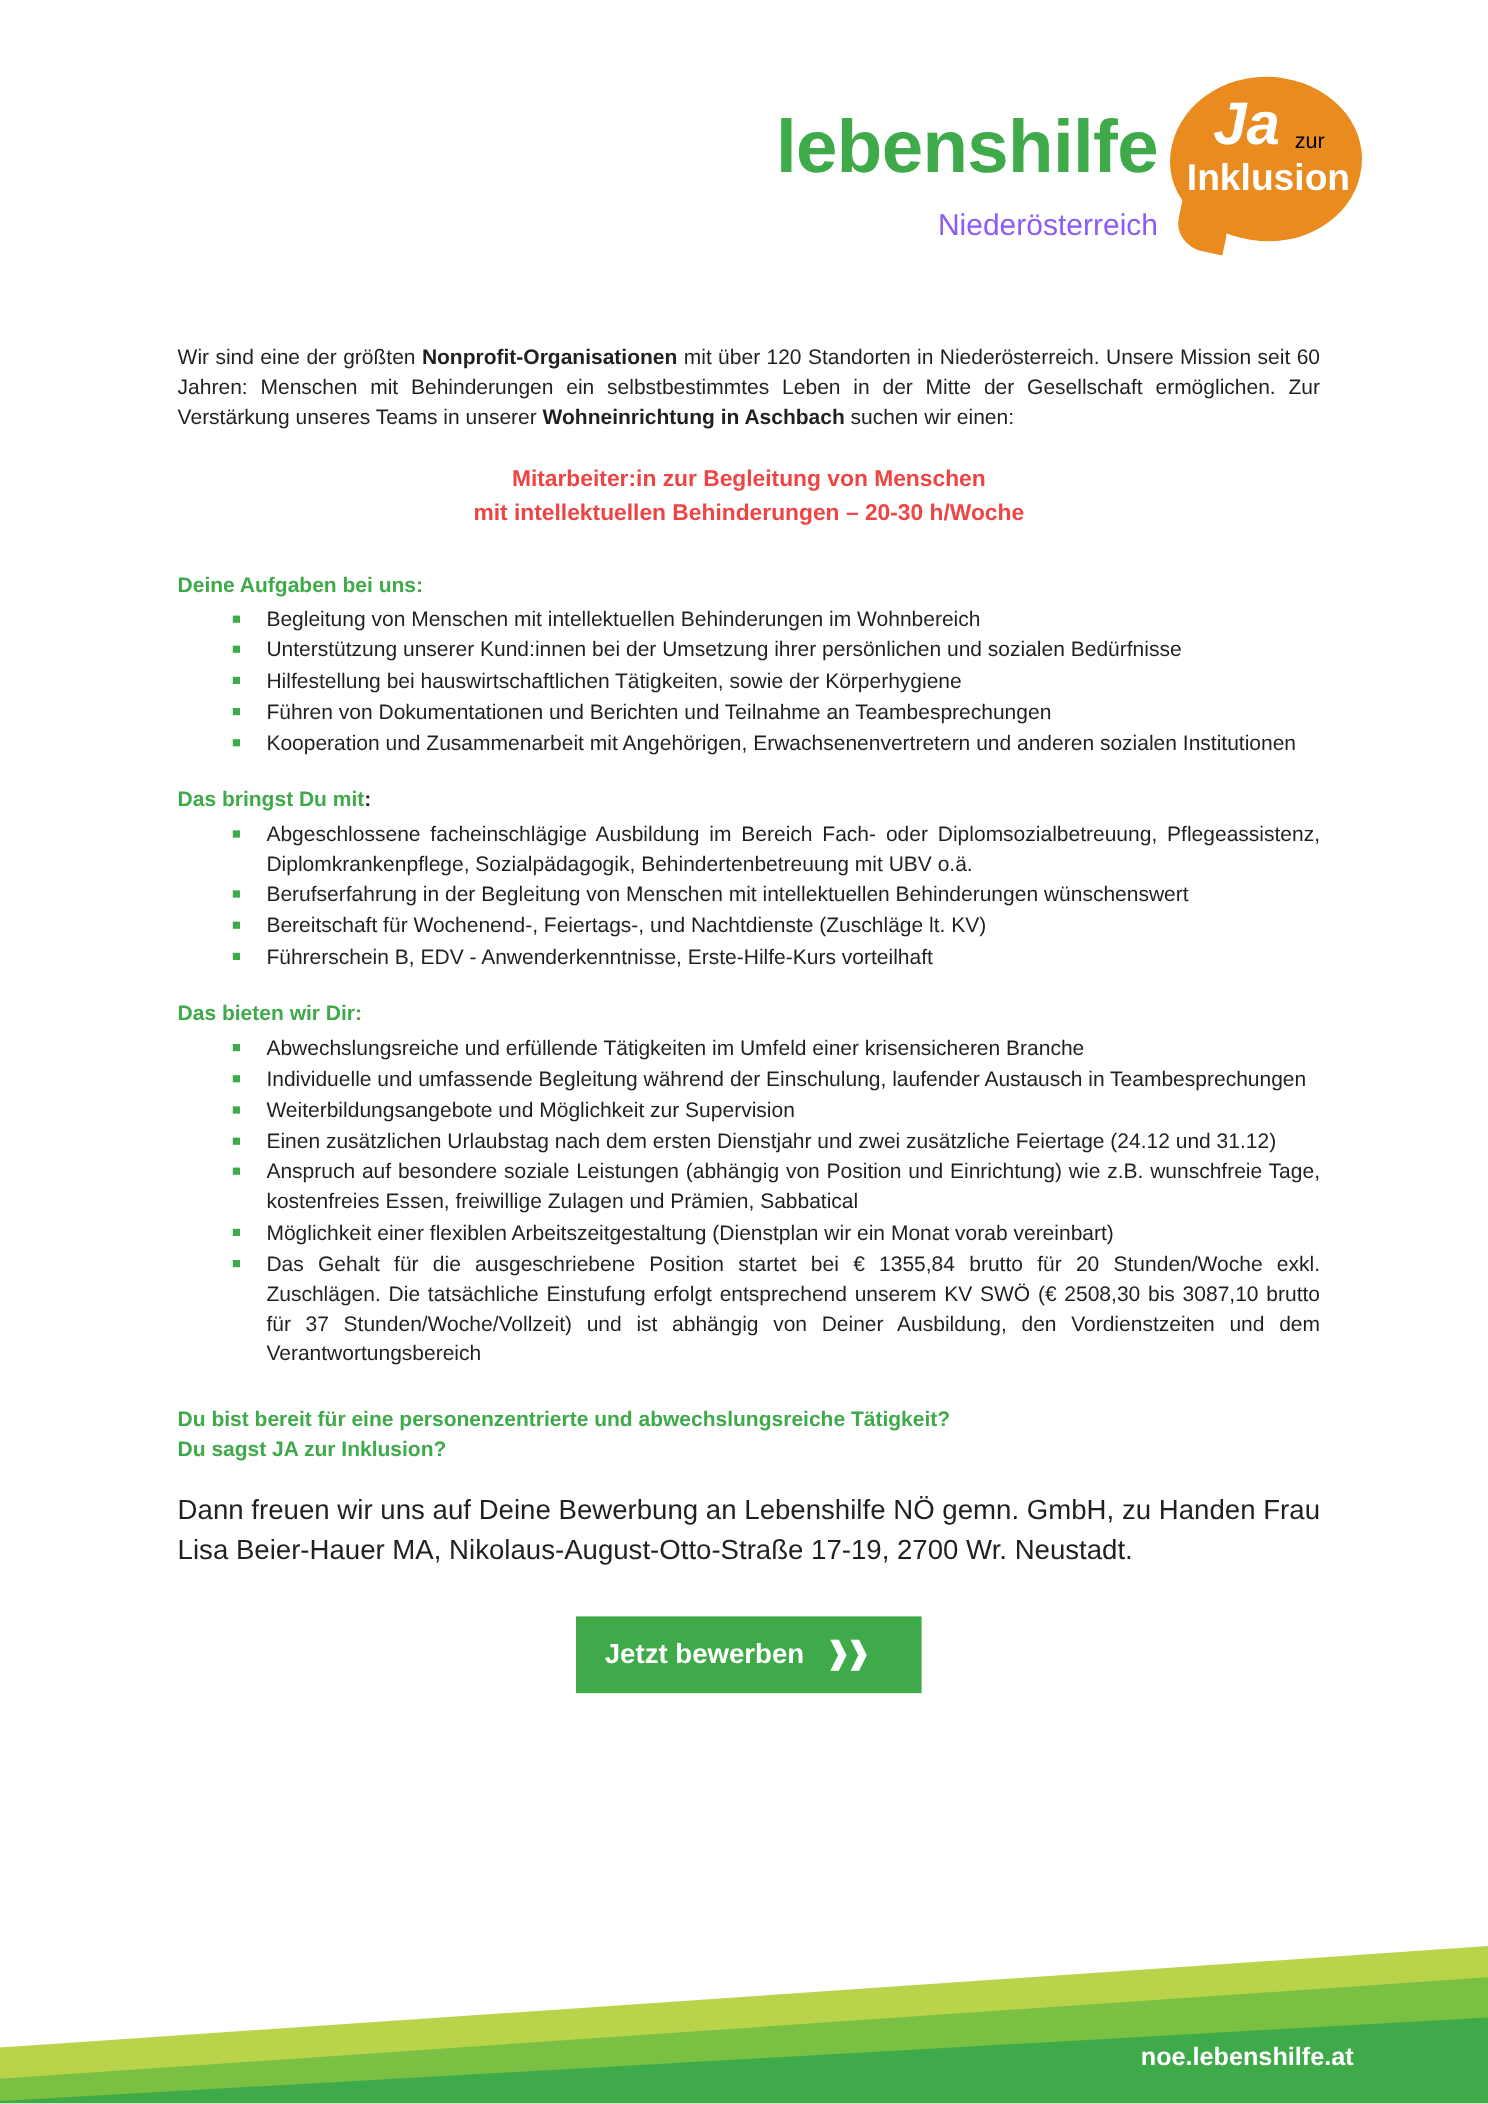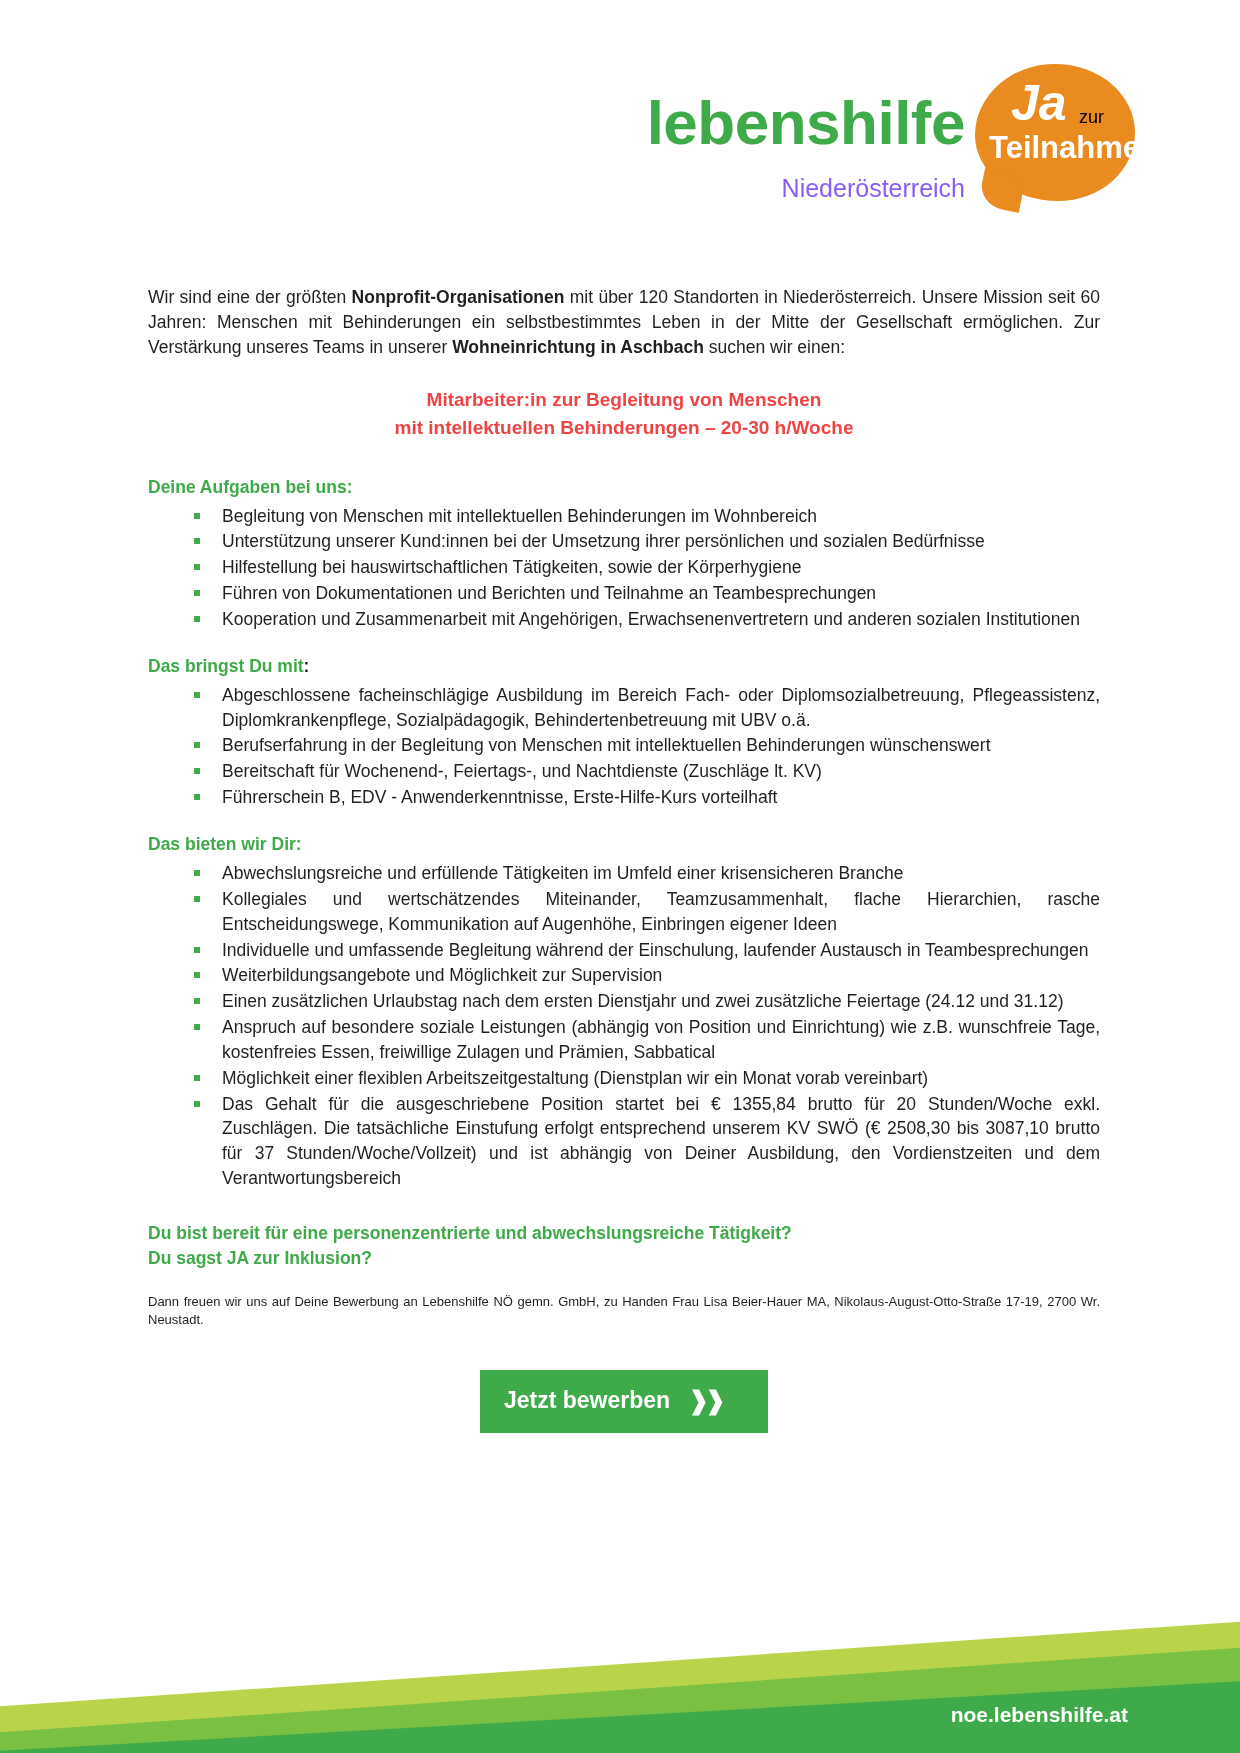--- a/index.html
+++ b/index.html
@@ -163,21 +163,21 @@
   }
 
   .closing-q {
     color: #3faa49;
     font-size: 17.5px;
     font-weight: bold;
     line-height: 1.42;
     margin: 30px 0 22px 0;
   }
   p.outro {
-    font-size: 13px;
+    font-size: 23px;
     line-height: 1.42;
     text-align: justify;
     margin: 0 0 40px 0;
   }
 
   .cta-wrap {
     display: flex;
     justify-content: center;
     margin-top: 38px;
   }
@@ -233,21 +233,21 @@
   <div class="logo-wrap">
     <div class="logo-text">
       <div class="logo-main">lebenshilfe</div>
       <div class="logo-sub">Niederösterreich</div>
     </div>
     <div class="ja-bubble">
       <div class="blob"></div>
       <div class="tail"></div>
       <div class="ja">Ja</div>
       <div class="zur">zur</div>
-      <div class="inklusion">Teilnahme</div>
+      <div class="inklusion">Inklusion</div>
     </div>
   </div>
 </div>
 
 <div class="content">
 
   <p class="intro"><span>Wir sind eine der größten </span><span class="b">Nonprofit-Organisationen</span><span> mit über 120 Standorten in Niederösterreich. Unsere Mission seit 60 Jahren: Menschen mit Behinderungen ein selbstbestimmtes Leben in der Mitte der Gesellschaft ermöglichen. Zur Verstärkung unseres Teams in unserer </span><span class="b">Wohneinrichtung in Aschbach</span><span> suchen wir einen:</span></p>
 
   <h1 class="job-title">
     <span>Mitarbeiter:in zur Begleitung von Menschen</span><br>
@@ -267,21 +267,20 @@
   <ul class="bullets">
     <li>Abgeschlossene facheinschlägige Ausbildung im Bereich Fach- oder Diplomsozialbetreuung, Pflegeassistenz, Diplomkrankenpflege, Sozialpädagogik, Behindertenbetreuung mit UBV o.ä.</li>
     <li>Berufserfahrung in der Begleitung von Menschen mit intellektuellen Behinderungen wünschenswert</li>
     <li>Bereitschaft für Wochenend-, Feiertags-, und Nachtdienste (Zuschläge lt. KV)</li>
     <li>Führerschein B, EDV - Anwenderkenntnisse, Erste-Hilfe-Kurs vorteilhaft</li>
   </ul>
 
   <h2 class="section"><span>Das bieten wir Dir:</span></h2>
   <ul class="bullets">
     <li>Abwechslungsreiche und erfüllende Tätigkeiten im Umfeld einer krisensicheren Branche</li>
-    <li>Kollegiales und wertschätzendes Miteinander, Teamzusammenhalt, flache Hierarchien, rasche Entscheidungswege, Kommunikation auf Augenhöhe, Einbringen eigener Ideen</li>
     <li>Individuelle und umfassende Begleitung während der Einschulung, laufender Austausch in Teambesprechungen</li>
     <li>Weiterbildungsangebote und Möglichkeit zur Supervision</li>
     <li>Einen zusätzlichen Urlaubstag nach dem ersten Dienstjahr und zwei zusätzliche Feiertage (24.12 und 31.12)</li>
     <li>Anspruch auf besondere soziale Leistungen (abhängig von Position und Einrichtung) wie z.B. wunschfreie Tage, kostenfreies Essen, freiwillige Zulagen und Prämien, Sabbatical</li>
     <li>Möglichkeit einer flexiblen Arbeitszeitgestaltung (Dienstplan wir ein Monat vorab vereinbart)</li>
     <li>Das Gehalt für die ausgeschriebene Position startet bei € 1355,84 brutto für 20 Stunden/Woche exkl. Zuschlägen. Die tatsächliche Einstufung erfolgt entsprechend unserem KV SWÖ (€ 2508,30 bis 3087,10 brutto für 37 Stunden/Woche/Vollzeit) und ist abhängig von Deiner Ausbildung, den Vordienstzeiten und dem Verantwortungsbereich</li>
   </ul>
 
   <div class="closing-q">
     <span>Du bist bereit für eine personenzentrierte und abwechslungsreiche Tätigkeit?</span><br>

